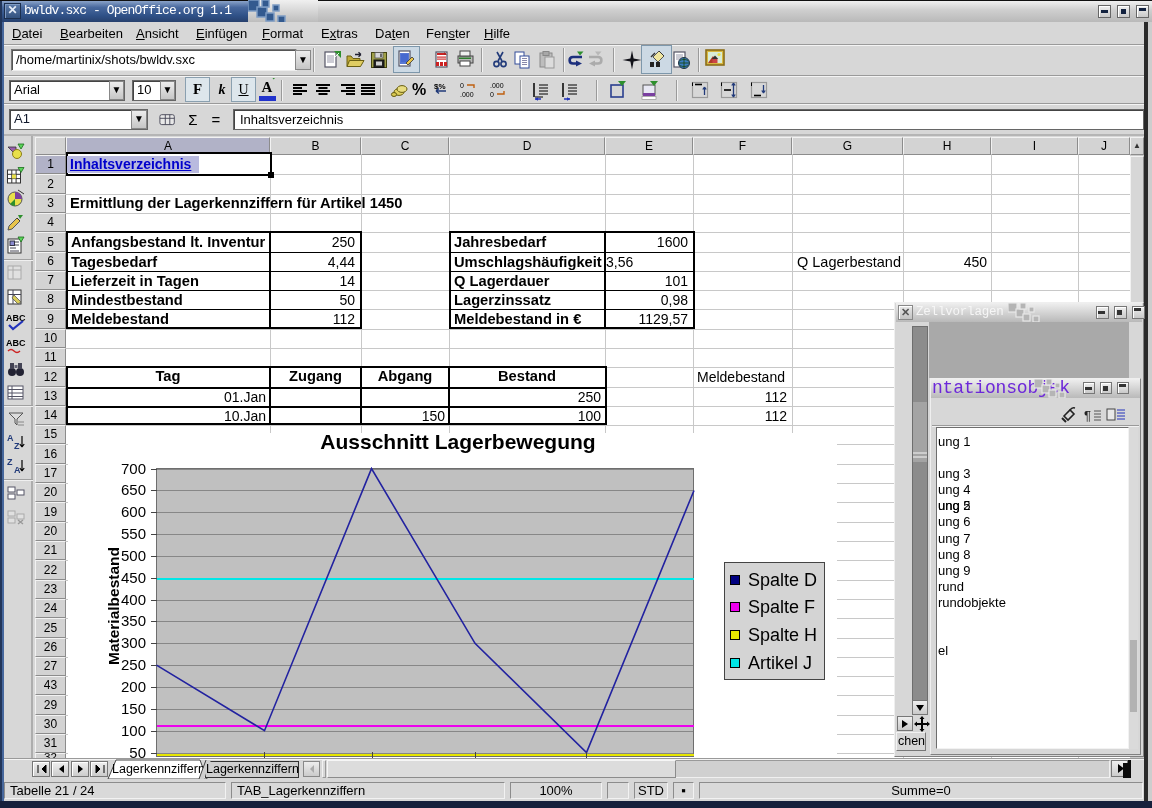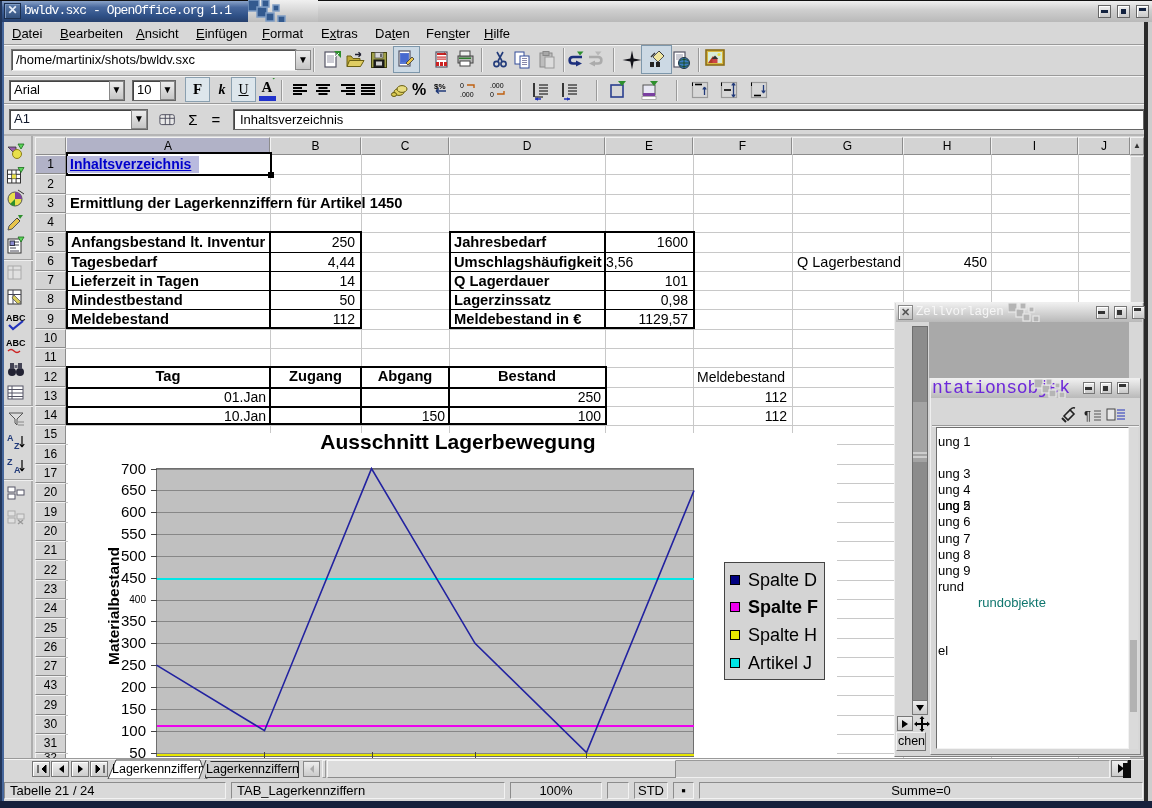--- a/index.html
+++ b/index.html
@@ -603,21 +603,21 @@
 <div class="" style="left:157px;top:665px;width:536px;height:1px;background:#878787;"></div>
 <div style="left:106px;top:656px;width:40px;height:18px;font-size:15px;font-weight:400;text-align:right;color:#000;line-height:18px;white-space:nowrap;overflow:visible;">250</div>
 <div class="" style="left:151px;top:665px;width:6px;height:1px;background:#444;"></div>
 <div class="" style="left:157px;top:643px;width:536px;height:1px;background:#878787;"></div>
 <div style="left:106px;top:634px;width:40px;height:18px;font-size:15px;font-weight:400;text-align:right;color:#000;line-height:18px;white-space:nowrap;overflow:visible;">300</div>
 <div class="" style="left:151px;top:643px;width:6px;height:1px;background:#444;"></div>
 <div class="" style="left:157px;top:621px;width:536px;height:1px;background:#878787;"></div>
 <div style="left:106px;top:612px;width:40px;height:18px;font-size:15px;font-weight:400;text-align:right;color:#000;line-height:18px;white-space:nowrap;overflow:visible;">350</div>
 <div class="" style="left:151px;top:621px;width:6px;height:1px;background:#444;"></div>
 <div class="" style="left:157px;top:600px;width:536px;height:1px;background:#878787;"></div>
-<div style="left:106px;top:591px;width:40px;height:18px;font-size:10px;font-weight:400;text-align:right;color:#000;line-height:18px;white-space:nowrap;overflow:visible;">400</div>
+<div style="left:106px;top:591px;width:40px;height:18px;font-size:15px;font-weight:400;text-align:right;color:#000;line-height:18px;white-space:nowrap;overflow:visible;">400</div>
 <div class="" style="left:151px;top:600px;width:6px;height:1px;background:#444;"></div>
 <div class="" style="left:157px;top:578px;width:536px;height:1px;background:#878787;"></div>
 <div style="left:106px;top:569px;width:40px;height:18px;font-size:15px;font-weight:400;text-align:right;color:#000;line-height:18px;white-space:nowrap;overflow:visible;">450</div>
 <div class="" style="left:151px;top:578px;width:6px;height:1px;background:#444;"></div>
 <div class="" style="left:157px;top:556px;width:536px;height:1px;background:#878787;"></div>
 <div style="left:106px;top:547px;width:40px;height:18px;font-size:15px;font-weight:400;text-align:right;color:#000;line-height:18px;white-space:nowrap;overflow:visible;">500</div>
 <div class="" style="left:151px;top:556px;width:6px;height:1px;background:#444;"></div>
 <div class="" style="left:157px;top:534px;width:536px;height:1px;background:#878787;"></div>
 <div style="left:106px;top:525px;width:40px;height:18px;font-size:15px;font-weight:400;text-align:right;color:#000;line-height:18px;white-space:nowrap;overflow:visible;">550</div>
 <div class="" style="left:151px;top:534px;width:6px;height:1px;background:#444;"></div>
@@ -640,21 +640,21 @@
 <div class="" style="left:372px;top:752px;width:1px;height:6px;background:#444;"></div>
 <div class="" style="left:475px;top:752px;width:1px;height:6px;background:#444;"></div>
 <div class="" style="left:586px;top:752px;width:1px;height:6px;background:#444;"></div>
 <div style="left:114px;top:606px;width:0;height:0;">
     <div style="position:absolute;left:-90px;top:-9px;width:180px;height:18px;line-height:18px;text-align:center;font-size:15.5px;font-weight:700;transform:rotate(-90deg);white-space:nowrap;">Materialbestand</div>
   </div>
 <div class="" style="left:724px;top:562px;width:101px;height:118px;background:#d4d4d4;border:1px solid #444;"></div>
 <div class="" style="left:730px;top:575px;width:10px;height:10px;background:#000080;border:1px solid #000;"></div>
 <div style="left:748px;top:569px;width:78px;height:22px;font-size:18px;font-weight:400;text-align:left;color:#000;line-height:22px;white-space:nowrap;overflow:visible;">Spalte D</div>
 <div class="" style="left:730px;top:602px;width:10px;height:10px;background:#ee00ee;border:1px solid #000;"></div>
-<div style="left:748px;top:596px;width:78px;height:22px;font-size:18px;font-weight:700;text-align:left;color:#000;line-height:22px;white-space:nowrap;overflow:visible;">Spalte F</div>
+<div style="left:748px;top:596px;width:78px;height:22px;font-size:18px;font-weight:400;text-align:left;color:#000;line-height:22px;white-space:nowrap;overflow:visible;">Spalte F</div>
 <div class="" style="left:730px;top:630px;width:10px;height:10px;background:#e6e600;border:1px solid #000;"></div>
 <div style="left:748px;top:624px;width:78px;height:22px;font-size:18px;font-weight:400;text-align:left;color:#000;line-height:22px;white-space:nowrap;overflow:visible;">Spalte H</div>
 <div class="" style="left:730px;top:658px;width:10px;height:10px;background:#00e6e6;border:1px solid #000;"></div>
 <div style="left:748px;top:652px;width:78px;height:22px;font-size:18px;font-weight:400;text-align:left;color:#000;line-height:22px;white-space:nowrap;overflow:visible;">Artikel J</div>
 <div class="" style="left:1130px;top:137px;width:14px;height:18px;background:#d3d3d3;border:1px solid #8c8c8c;border-top-color:#f2f2f2;border-left-color:#f2f2f2;"></div>
 <div style="left:1130px;top:139px;width:14px;height:14px;font-size:8px;font-weight:400;text-align:center;color:#333;line-height:14px;white-space:nowrap;overflow:visible;">▲</div>
 <div class="" style="left:1130px;top:155px;width:14px;height:603px;background:#cacaca;"></div>
 <div class="" style="left:1130px;top:156px;width:14px;height:500px;background:#d7d7d7;border:1px solid #8c8c8c;border-top-color:#f2f2f2;border-left-color:#f2f2f2;"></div>
 <div class="" style="left:4px;top:758px;width:1140px;height:21px;background:#d7d7d7;"></div>
 <div class="" style="left:4px;top:758px;width:1140px;height:1px;background:#9a9a9a;"></div>
@@ -791,15 +791,15 @@
 <div style="left:938px;top:434px;width:150px;height:16px;font-size:13px;font-weight:400;text-align:left;color:#000;line-height:16px;white-space:nowrap;overflow:visible;">ung 1</div>
 <div style="left:938px;top:450px;width:150px;height:16px;font-size:13px;font-weight:400;text-align:left;color:#000;line-height:16px;white-space:nowrap;overflow:visible;margin-top:48px;">ung 2</div>
 <div style="left:938px;top:466px;width:150px;height:16px;font-size:13px;font-weight:400;text-align:left;color:#000;line-height:16px;white-space:nowrap;overflow:visible;">ung 3</div>
 <div style="left:938px;top:482px;width:150px;height:16px;font-size:13px;font-weight:400;text-align:left;color:#000;line-height:16px;white-space:nowrap;overflow:visible;">ung 4</div>
 <div style="left:938px;top:498px;width:150px;height:16px;font-size:13px;font-weight:400;text-align:left;color:#000;line-height:16px;white-space:nowrap;overflow:visible;">ung 5</div>
 <div style="left:938px;top:514px;width:150px;height:16px;font-size:13px;font-weight:400;text-align:left;color:#000;line-height:16px;white-space:nowrap;overflow:visible;">ung 6</div>
 <div style="left:938px;top:531px;width:150px;height:16px;font-size:13px;font-weight:400;text-align:left;color:#000;line-height:16px;white-space:nowrap;overflow:visible;">ung 7</div>
 <div style="left:938px;top:547px;width:150px;height:16px;font-size:13px;font-weight:400;text-align:left;color:#000;line-height:16px;white-space:nowrap;overflow:visible;">ung 8</div>
 <div style="left:938px;top:563px;width:150px;height:16px;font-size:13px;font-weight:400;text-align:left;color:#000;line-height:16px;white-space:nowrap;overflow:visible;">ung 9</div>
 <div style="left:938px;top:579px;width:150px;height:16px;font-size:13px;font-weight:400;text-align:left;color:#000;line-height:16px;white-space:nowrap;overflow:visible;">rund</div>
-<div style="left:938px;top:595px;width:150px;height:16px;font-size:13px;font-weight:400;text-align:left;color:#0f766e;line-height:16px;white-space:nowrap;overflow:visible;margin-left:40px;">rundobjekte</div>
+<div style="left:938px;top:595px;width:150px;height:16px;font-size:13px;font-weight:400;text-align:left;color:#000000;line-height:16px;white-space:nowrap;overflow:visible;">rundobjekte</div>
 <div style="left:938px;top:643px;width:150px;height:16px;font-size:13px;font-weight:400;text-align:left;color:#000;line-height:16px;white-space:nowrap;overflow:visible;">el</div>
 <div class="" style="left:1129px;top:427px;width:9px;height:322px;background:#dadada;"></div>
 <div class="" style="left:1130px;top:640px;width:7px;height:72px;background:#b2b2b2;"></div>
 </body></html>

